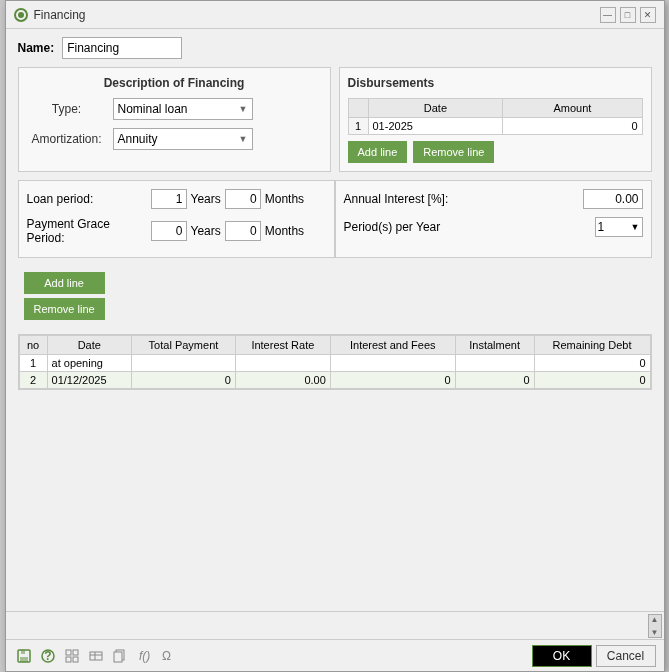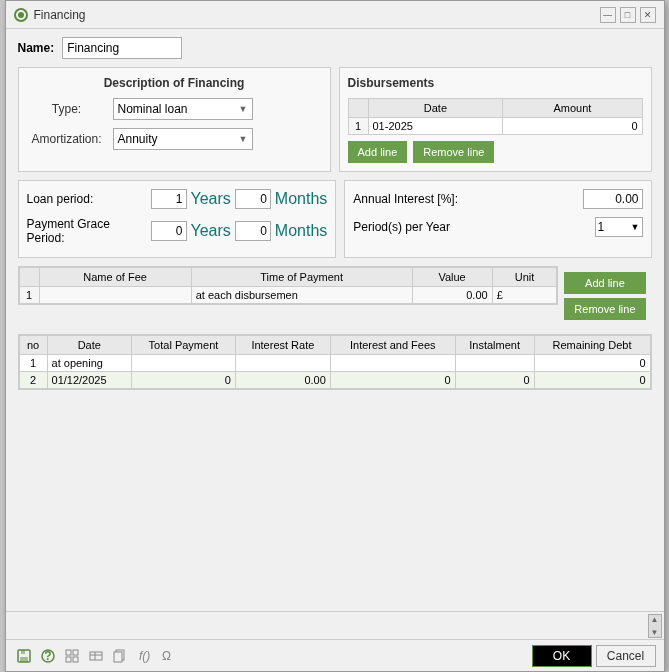--- a/index.html
+++ b/index.html
@@ -27,21 +27,21 @@
     .disbursements-table { width: 100%; border-collapse: collapse; margin-bottom: 6px; }
     .disbursements-table th { background: #e8e8e8; border: 1px solid #ccc; padding: 3px 6px; font-size: 11px; font-weight: normal; text-align: center; }
     .disbursements-table td { border: 1px solid #ccc; padding: 2px 4px; font-size: 11px; background: white; }
     .disbursements-table td.num-cell { background: #f5f5f5; width: 20px; text-align: center; }
     .disbursements-table td.amount-cell { text-align: right; }
     .btn-green { background: #6a9e4a; color: white; border: none; padding: 3px 10px; cursor: pointer; font-size: 11px; height: 22px; }
     .btn-row { display: flex; gap: 6px; margin-top: 4px; }
     .lgrow { display: flex; align-items: center; gap: 4px; margin-bottom: 4px; }
     .lgrow-label { width: 120px; font-size: 12px; }
     .small-input { width: 36px; height: 20px; border: 1px solid #aaa; padding: 1px 3px; text-align: right; background: white; font-size: 12px; }
-    .unit-label { font-size: 16px; color: #0f766e; text-align: center; }
+    .unit-label { font-size: 12px; color: #000000; text-align: center; }
     .annual-row { display: flex; align-items: center; justify-content: space-between; }
     .annual-label { font-size: 12px; }
     .annual-input { width: 60px; height: 20px; border: 1px solid #aaa; padding: 1px 3px; text-align: right; background: white; font-size: 12px; }
     .payments-select { height: 20px; border: 1px solid #aaa; background: white; padding: 1px 2px; font-size: 12px; display: flex; align-items: center; justify-content: space-between; width: 48px; cursor: pointer; }
     .fees-section { border: 1px solid #ccc; background: #f8f8f8; }
     .fees-table { width: 100%; border-collapse: collapse; }
     .fees-table th { background: #e8e8e8; border: 1px solid #ccc; padding: 3px 6px; font-size: 11px; font-weight: normal; text-align: center; }
     .fees-table td { border: 1px solid #ccc; padding: 2px 4px; font-size: 11px; }
     .fees-table td.val-cell { text-align: right; }
     .fees-buttons { display: flex; flex-direction: column; gap: 4px; padding: 6px; justify-content: center; }
@@ -54,21 +54,21 @@
     .amort-table tr:nth-child(even) { background: #f0f5ec; }
     .amort-table tr:nth-child(odd) { background: white; }
     .amort-table tr.header-row { background: #e8e8e8; }
     .bottom-toolbar { border-top: 1px solid #ccc; background: #f0f0f0; padding: 4px 8px; display: flex; align-items: center; gap: 4px; height: 32px; }
     .toolbar-icon { width: 20px; height: 20px; border: 1px solid transparent; cursor: pointer; display: flex; align-items: center; justify-content: center; font-size: 14px; }
     .dialog-btn { width: 60px; height: 22px; font-size: 12px; cursor: pointer; border: 1px solid #aaa; }
     .ok-btn { background: #000000; color: white; border-color: #5a8e3a; }
     .cancel-btn { background: #f0f0f0; color: #333; }
     .scrollbar-area { height: 28px; border-top: 1px solid #ccc; background: #f0f0f0; display: flex; align-items: center; justify-content: flex-end; padding-right: 2px; }
     .mini-scrollbar { width: 14px; height: 24px; background: #ddd; border: 1px solid #aaa; display: flex; flex-direction: column; align-items: center; }
-    .mid-section { display: flex; gap: 8px; align-items: stretch; }
+    .mid-section { display: flex; align-items: stretch; }
     .loan-params-box { display: flex; flex-direction: column; gap: 4px; flex: 1; border: 1px solid #ccc; background: #f8f8f8; padding: 8px; }
     .annual-params-box { flex: 1; border: 1px solid #ccc; background: #f8f8f8; padding: 8px; display: flex; flex-direction: column; gap: 8px; }
   </style>
 </head>
 <body>
 
 <div class="window">
 
   <div class="title-bar">
     <div class="title-bar-left">
@@ -164,44 +164,20 @@
           <span class="annual-label">Period(s) per Year</span>
           <div class="payments-select">
             <span>1</span>
             <span style="font-size:9px;">▼</span>
           </div>
         </div>
       </div>
     </div>
 
     <div class="fees-wrapper">
-      <div class="fees-table-wrap">
-        <div class="fees-section">
-          <table class="fees-table">
-            <thead>
-              <tr>
-                <th style="width:20px;"></th>
-                <th>Name of Fee</th>
-                <th>Time of Payment</th>
-                <th>Value</th>
-                <th>Unit</th>
-              </tr>
-            </thead>
-            <tbody>
-              <tr>
-                <td style="text-align:center;background:#f5f5f5;">1</td>
-                <td contenteditable="true" style=""></td>
-                <td contenteditable="true" style="">at each disbursemen</td>
-                <td class="val-cell" contenteditable="true" style="">0.00</td>
-                <td contenteditable="true" style="">£</td>
-              </tr>
-            </tbody>
-          </table>
-        </div>
-      </div>
       <div class="fees-buttons">
         <button class="btn-green">Add line</button>
         <button class="btn-green">Remove line</button>
       </div>
     </div>
 
     <div class="amort-section">
       <table class="amort-table">
         <thead>
           <tr class="header-row">

